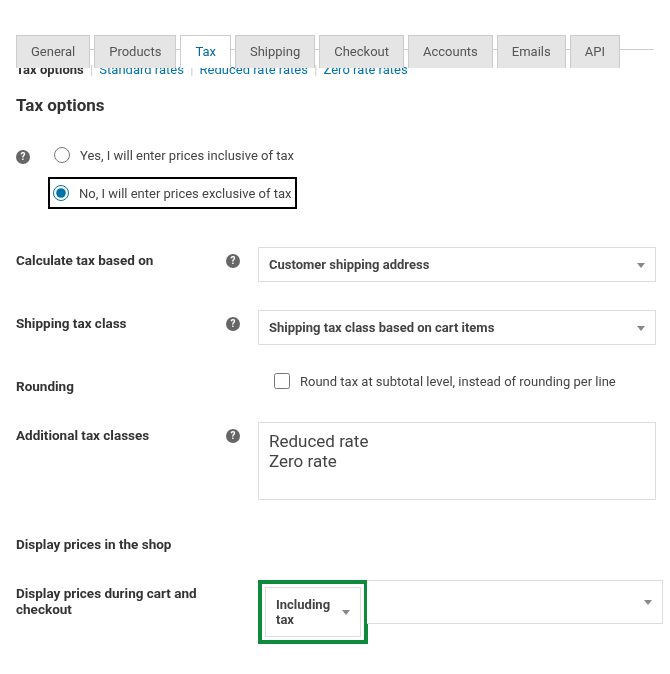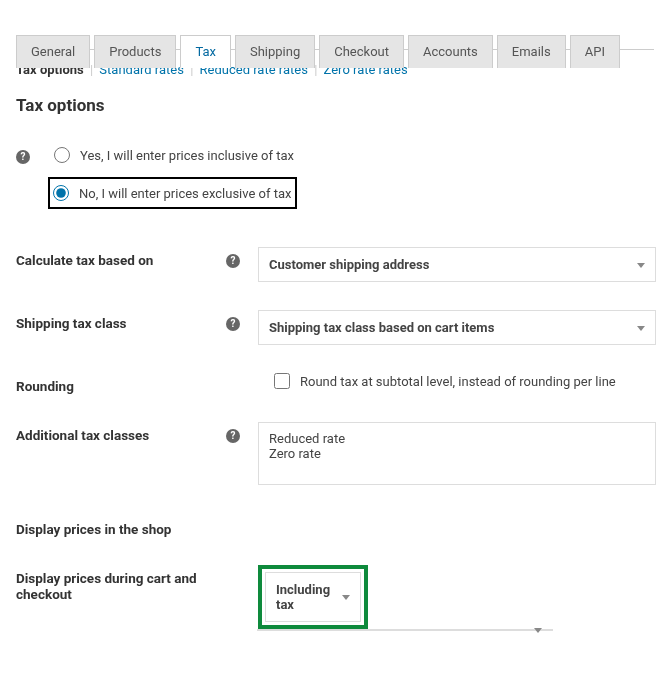--- a/index.html
+++ b/index.html
@@ -147,21 +147,20 @@
     .select-wrap-hl {
       border: 4px solid #0e8a3c;
       width: fit-content;
       padding: 3px;
     }
     .select-wrap-hl .select-box {
       width: 92px;
     }
     .cart-row .form-control {
       display: flex;
-      flex-direction: column;
     }
     .cart-row .select-right {
       border: 1px solid #ddd;
       border-left: none;
       flex: 1;
       width: 296px;
       position: relative;
       background: #fff;
       margin-left: -1px;
       height: 44px;
@@ -193,21 +192,21 @@
     
     
     .textarea-box {
       border: 1px solid #ddd;
       width: 398px;
       padding: 8px 10px;
       min-height: 60px;
       white-space: pre-line;
       color: #444;
       font-family: inherit;
-      font-size: 13px;
+      font-size: 17px;
       resize: none;
     }
   </style>
 </head>
 <body>
 
 <div class="tabs">
   <div class="tab">General</div>
   <div class="tab">Products</div>
   <div class="tab active">Tax</div>

